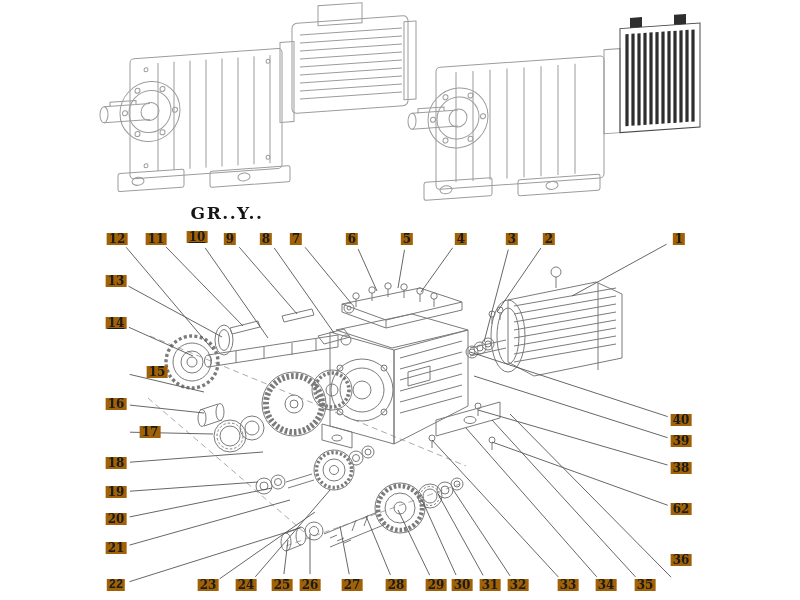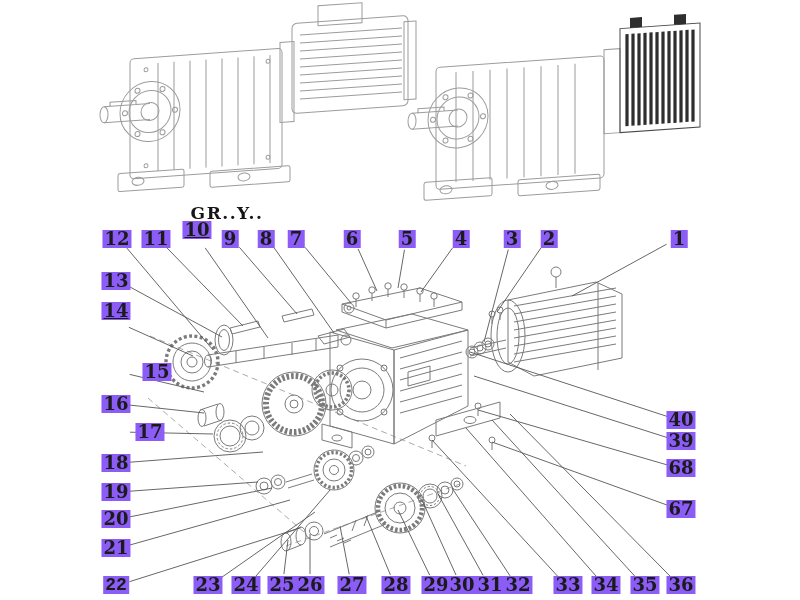--- a/index.html
+++ b/index.html
@@ -8,22 +8,22 @@
     overflow:hidden;font-family:"DejaVu Serif",serif;text-align:right;
   }
   .stage svg{position:absolute;left:0;top:0;}
   .model-label{
     position:absolute;transform:translate(-50%,-50%);
     font-weight:bold;font-size:17px;letter-spacing:1.5px;color:#151515;
     white-space:nowrap;
   }
   .callout{
     position:absolute;transform:translate(-50%,-50%);
-    font-weight:bold;font-size:18px;color:#1b1b1b;
-    background:#8b5cf6;padding:0 2px;line-height:1;
+    font-weight:bold;font-size:12px;color:#1b1b1b;
+    background:#a16207;padding:0 2px;line-height:1;
   }
 </style>
 </head>
 <body>
 
 <div class="stage">
 
 <svg width="800" height="600" viewBox="0 0 800 600">
 
   <g stroke="#9c9c9c" fill="none" stroke-width="1" transform="skewY(-4) translate(0,18)">
@@ -279,25 +279,25 @@
 <div id="callouts">
       <span class="callout" style="left: 679px; top: 239px;">1</span>
       <span class="callout" style="left: 549px; top: 239px;">2</span>
       <span class="callout" style="left: 512px; top: 239px;">3</span>
       <span class="callout" style="left: 461px; top: 239px;">4</span>
       <span class="callout" style="left: 407px; top: 239px;">5</span>
       <span class="callout" style="left: 352px; top: 239px;">6</span>
       <span class="callout" style="left: 296px; top: 239px;">7</span>
       <span class="callout" style="left: 266px; top: 239px;">8</span>
       <span class="callout" style="left: 230px; top: 239px;">9</span>
-      <span class="callout" style="left: 197px; top: 230px; text-decoration: underline;">10</span>
+      <span class="callout" style="left: 197px; top: 237px; text-decoration: underline;">10</span>
       <span class="callout" style="left: 156px; top: 239px;">11</span>
       <span class="callout" style="left: 117px; top: 239px;">12</span>
       <span class="callout" style="left: 116px; top: 281px;">13</span>
-      <span class="callout" style="left: 116px; top: 311px; text-decoration: underline;">14</span>
+      <span class="callout" style="left: 116px; top: 323px; text-decoration: underline;">14</span>
       <span class="callout" style="left: 116px; top: 372px; margin-left: 41px;">15</span>
       <span class="callout" style="left: 116px; top: 404px;">16</span>
       <span class="callout" style="left: 116px; top: 432px; margin-left: 34px;">17</span>
       <span class="callout" style="left: 116px; top: 463px;">18</span>
       <span class="callout" style="left: 116px; top: 492px;">19</span>
       <span class="callout" style="left: 116px; top: 519px;">20</span>
       <span class="callout" style="left: 116px; top: 548px;">21</span>
       <span class="callout" style="left: 116px; top: 585px; font-family: Liberation Mono, monospace;">22</span>
       <span class="callout" style="left: 208px; top: 585px;">23</span>
       <span class="callout" style="left: 246px; top: 585px;">24</span>
@@ -305,20 +305,20 @@
       <span class="callout" style="left: 310px; top: 585px;">26</span>
       <span class="callout" style="left: 352px; top: 585px;">27</span>
       <span class="callout" style="left: 396px; top: 585px;">28</span>
       <span class="callout" style="left: 436px; top: 585px;">29</span>
       <span class="callout" style="left: 462px; top: 585px;">30</span>
       <span class="callout" style="left: 490px; top: 585px;">31</span>
       <span class="callout" style="left: 518px; top: 585px;">32</span>
       <span class="callout" style="left: 568px; top: 585px;">33</span>
       <span class="callout" style="left: 606px; top: 585px;">34</span>
       <span class="callout" style="left: 645px; top: 585px;">35</span>
-      <span class="callout" style="left: 681px; top: 585px;">36</span>
-      <span class="callout" style="left: 681px; top: 509px;">67</span>
-      <span class="callout" style="left: 681px; top: 468px;">68</span>
+      <span class="callout" style="left: 681px; top: 560px;">36</span>
+      <span class="callout" style="left: 681px; top: 509px;">62</span>
+      <span class="callout" style="left: 681px; top: 468px;">38</span>
       <span class="callout" style="left: 681px; top: 441px;">39</span>
       <span class="callout" style="left: 681px; top: 420px;">40</span>
     </div>
 
 </div>
 
 </body></html>

